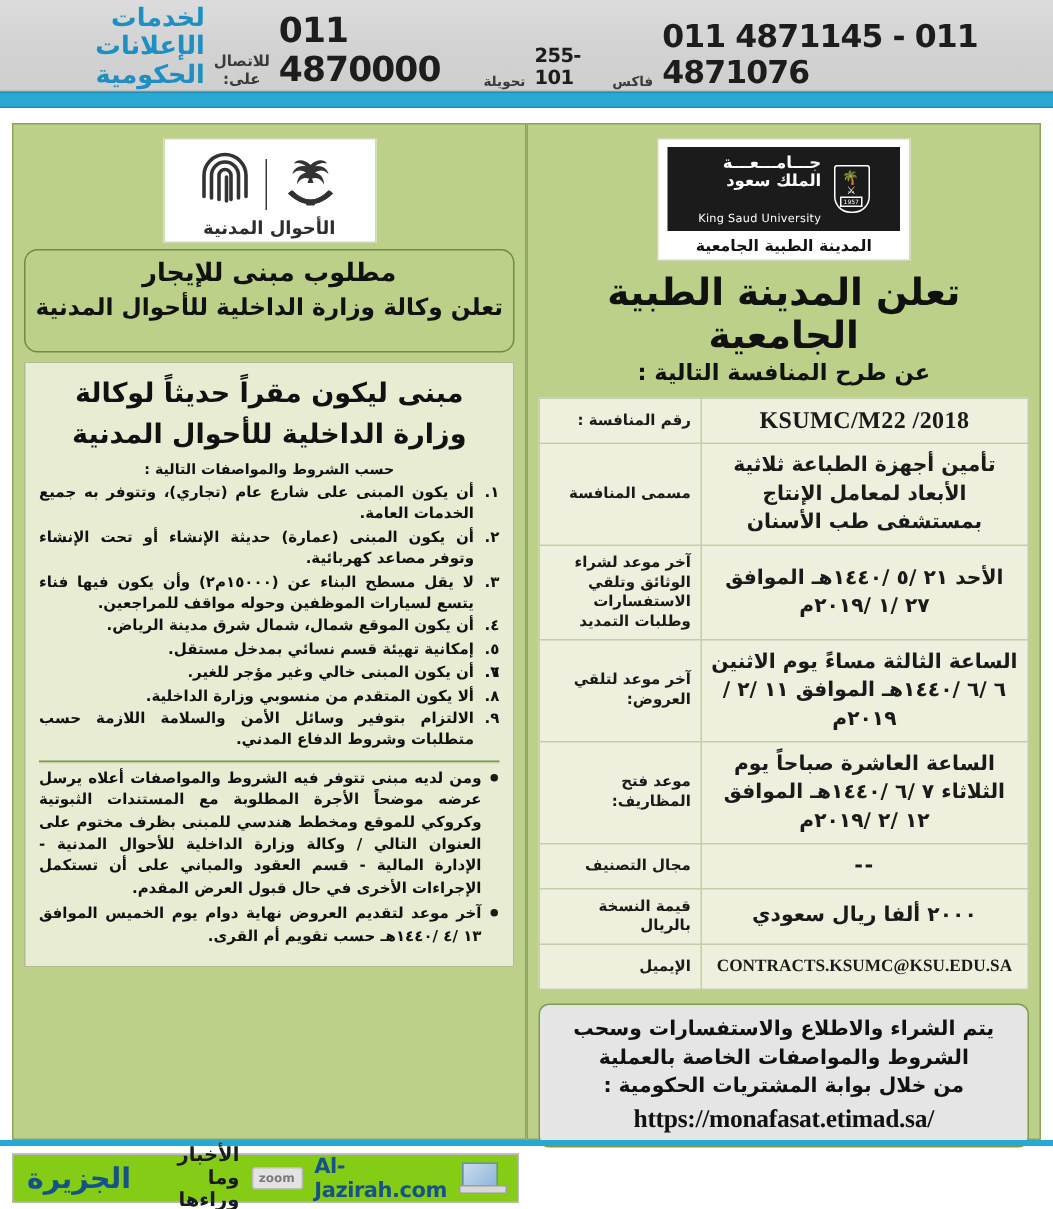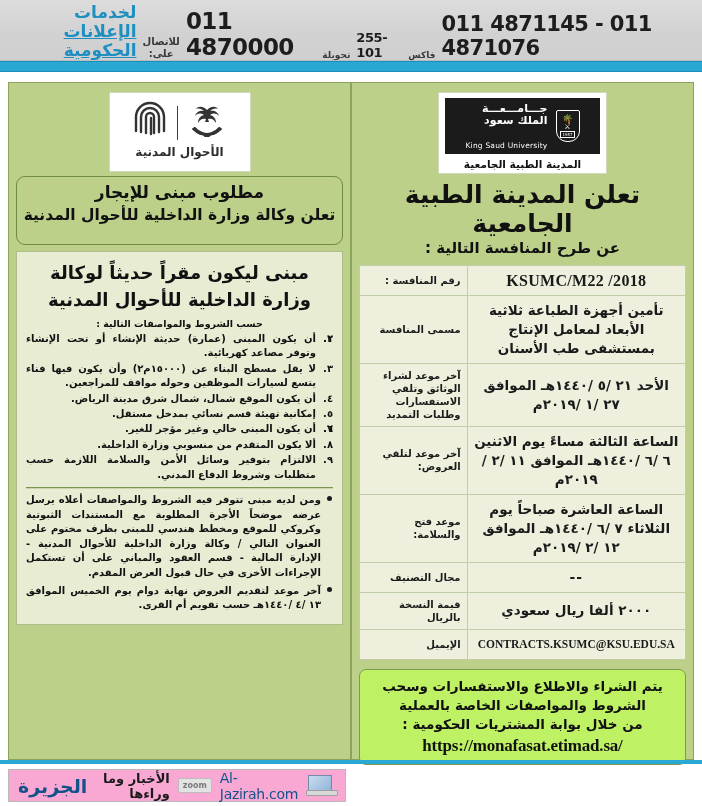--- a/index.html
+++ b/index.html
@@ -23,21 +23,21 @@
     padding:0 6px;
     gap:6px;
   }
   .svc-title{
     color:#1e8fc0;
     font-size:17px;line-height:19px;font-weight:bold;
     text-align:right;
     padding-left:8px;
     letter-spacing:-.2px;
   }
-  .svc-title .l2{display:block;text-decoration:underline;}
+  .svc-title .l2{display:block;}
   .call-label{
     color:#3a3a3a;font-size:10px;line-height:12px;font-weight:bold;
     text-align:center;
   }
   .call-label .l2{display:block;}
   .phone-main{
     color:#1d1d1d;font-size:23px;font-weight:bold;
     font-family:"DejaVu Sans","Liberation Sans",sans-serif;
     letter-spacing:-0.6px;direction:ltr;
   }
@@ -91,21 +91,21 @@
     width:22px;height:30px;border:1.2px solid #ffffff;border-radius:2px 2px 11px 11px;
     display:flex;flex-direction:column;align-items:center;justify-content:center;gap:1px;
   }
   .ksu-shield .palm{font-size:9px;line-height:8px;}
   .ksu-shield .swords{font-size:7px;line-height:6px;}
   .ksu-shield .yr{font-size:4px;border:.5px solid #fff;padding:0 1px;line-height:5px;}
   .ksu-sub{
     font-size:10.5px;color:#111;font-weight:bold;margin-top:4px;letter-spacing:-.2px;
   }
 
-  .ahwal-box{width:128px;padding-bottom:12px;}
+  .ahwal-box{width:128px;padding-bottom:2px;}
   .ahwal-emblems{
     display:flex;flex-direction:row-reverse;align-items:center;justify-content:center;gap:9px;
     padding:3px 0 1px 0;
   }
   .ahwal-sep{width:1px;height:34px;background:#3d3d3d;}
   .ahwal-sub{font-size:12px;font-weight:bold;color:#2d2d2d;margin-top:-1px;letter-spacing:-.3px;}
 
   
   .ksu-head{
     text-align:center;color:#111;font-weight:bold;
@@ -129,21 +129,21 @@
     width:33%;font-size:10px;font-weight:bold;text-align:right;line-height:13px;
   }
   td.val{
     font-size:13.5px;font-weight:bold;text-align:center;line-height:19px;
   }
   td.val.mono{font-family:"Liberation Serif","DejaVu Serif",serif;font-size:16px;letter-spacing:.3px;direction:ltr;}
   td.val.email{font-family:"Liberation Serif","DejaVu Serif",serif;font-size:11.5px;letter-spacing:0;direction:ltr;}
   td.val.dash{font-size:14px;letter-spacing:1px;}
 
   .portal{
-    margin-top:9px;background:#bef264;border:1.5px solid #7f9a4e;border-radius:7px;
+    margin-top:9px;background:#e5e5e5;border:1.5px solid #7f9a4e;border-radius:7px;
     text-align:center;color:#111;font-weight:bold;padding:7px 8px 8px 8px;
   }
   .portal .p-ln{font-size:13.5px;line-height:19px;}
   .portal .p-url{
     font-family:"Liberation Serif","DejaVu Serif",serif;
     font-size:17px;margin-top:2px;direction:ltr;letter-spacing:-.2px;
   }
 
   
   .ahwal-head{
@@ -199,34 +199,34 @@
     background:#1a1a1a;
   }
 
   
   .footer{
     position:absolute;left:0;top:766px;width:702px;height:40px;
     background:#ffffff;
   }
   .footer-inner{
     position:absolute;right:356px;left:8px;top:3px;height:33px;
-    border:1px solid #b9b9b9;background:#f9a8d4;
+    border:1px solid #b9b9b9;background:#84cc16;
     display:flex;flex-direction:row-reverse;align-items:center;
     gap:8px;padding:0 9px;box-sizing:border-box;
   }
   .jz-logo{
     font-size:19px;font-weight:bold;color:#14528a;letter-spacing:-1px;
     font-family:"DejaVu Sans","Liberation Sans",sans-serif;
   }
   .jz-tag{font-size:13px;font-weight:bold;color:#1a1a1a;}
   .jz-zoom{
     background:#e3e3e3;border:1px solid #bdbdbd;border-radius:2px;
     font-size:8px;color:#7a7a7a;padding:2px 4px;font-weight:bold;direction:ltr;
   }
-  .jz-url{font-size:14px;font-weight:normal;color:#14528a;direction:ltr;letter-spacing:-.3px;}
+  .jz-url{font-size:14px;font-weight:bold;color:#14528a;direction:ltr;letter-spacing:-.3px;}
   .jz-news{
     width:30px;height:21px;position:relative;flex:0 0 auto;
   }
   .jz-news .screen{
     position:absolute;left:2px;top:0;width:22px;height:15px;
     background:linear-gradient(135deg,#c9dcef,#8fb4d8);
     border:1px solid #6f8ba6;
   }
   .jz-news .base{
     position:absolute;left:0;top:15px;width:30px;height:4px;
@@ -297,21 +297,21 @@
 
     <div class="ahwal-body">
       <div class="want">
         <div class="w2">مبنى ليكون مقراً حديثاً لوكالة</div>
         <div class="w3">وزارة الداخلية للأحوال المدنية</div>
       </div>
 
       <div class="cond-title">حسب الشروط والمواصفات التالية :</div>
 
       <ol class="conds" id="conditions-list">
-          <li><span class="num">١.</span></li>
+          <li><span class="num">١.</span><span>أن يكون المبنى على شارع عام (تجاري)، وتتوفر به جميع الخدمات العامة.</span></li>
           <li><span class="num">٢.</span><span>أن يكون المبنى (عمارة) حديثة الإنشاء أو تحت الإنشاء وتوفر مصاعد كهربائية.</span></li>
           <li><span class="num">٣.</span><span>لا يقل مسطح البناء عن (١٥٠٠٠م٢) وأن يكون فيها فناء يتسع لسيارات الموظفين وحوله مواقف للمراجعين.</span></li>
           <li><span class="num">٤.</span><span>أن يكون الموقع شمال، شمال شرق مدينة الرياض.</span></li>
           <li><span class="num">٥.</span><span>إمكانية تهيئة قسم نسائي بمدخل مستقل.</span></li>
           <li><span class="num">٦.</span></li>
           <li><span class="num">٧.</span><span>أن يكون المبنى خالي وغير مؤجر للغير.</span></li>
           <li><span class="num">٨.</span><span>ألا يكون المتقدم من منسوبي وزارة الداخلية.</span></li>
           <li><span class="num">٩.</span><span>الالتزام بتوفير وسائل الأمن والسلامة اللازمة حسب متطلبات وشروط الدفاع المدني.</span></li>
         </ol>
 
@@ -360,21 +360,21 @@
           <tr>
             <td class="val ">الأحد ٢١ /٥ /١٤٤٠هـ الموافق ٢٧ /١ /٢٠١٩م</td>
             <td class="lbl">آخر موعد لشراء الوثائق وتلقي الاستفسارات وطلبات التمديد</td>
           </tr>
           <tr>
             <td class="val ">الساعة الثالثة مساءً يوم الاثنين ٦ /٦ /١٤٤٠هـ الموافق ١١ /٢ /٢٠١٩م</td>
             <td class="lbl">آخر موعد لتلقي العروض:</td>
           </tr>
           <tr>
             <td class="val ">الساعة العاشرة صباحاً يوم الثلاثاء ٧ /٦ /١٤٤٠هـ الموافق ١٢ /٢ /٢٠١٩م</td>
-            <td class="lbl">موعد فتح والسلامة:</td>
+            <td class="lbl">موعد فتح المظاريف:</td>
           </tr>
           <tr>
             <td class="val dash">--</td>
             <td class="lbl">مجال التصنيف</td>
           </tr>
           <tr>
             <td class="val ">٢٠٠٠ ألفا ريال سعودي</td>
             <td class="lbl">قيمة النسخة بالريال</td>
           </tr>
           <tr>

